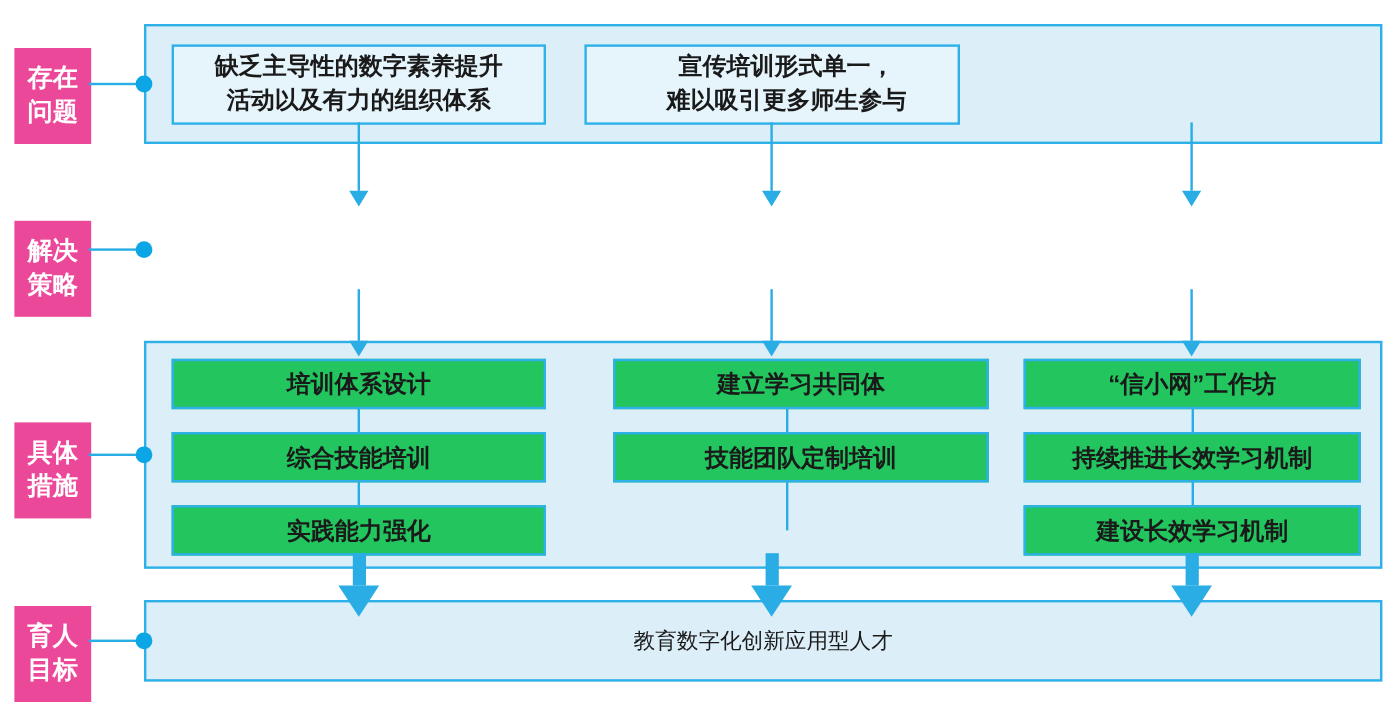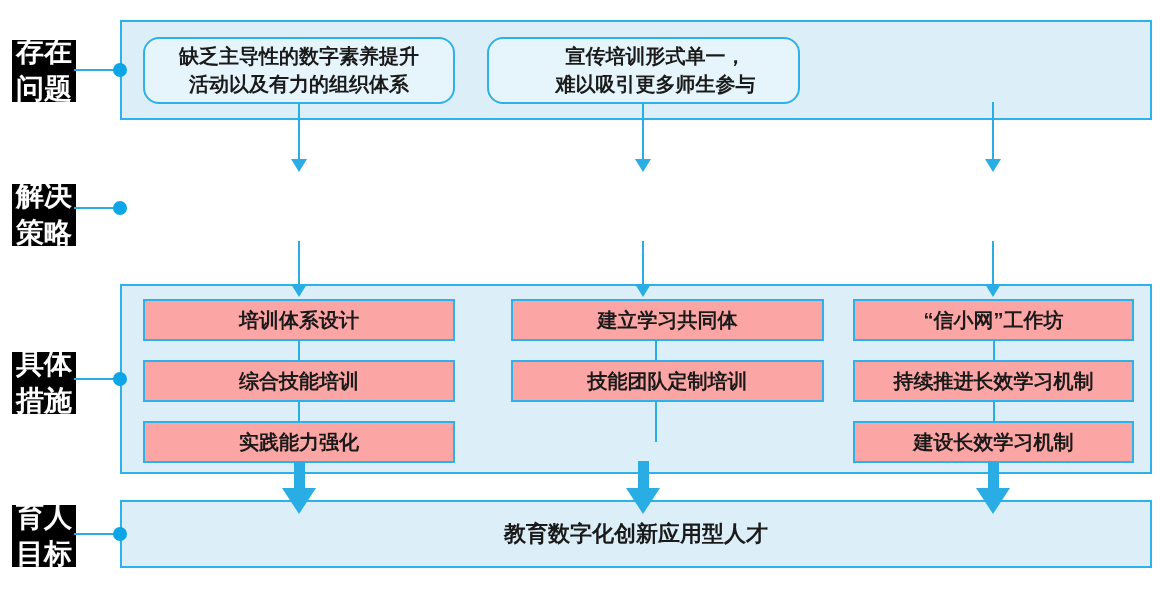--- a/index.html
+++ b/index.html
@@ -2,22 +2,22 @@
 <html><head>
 <meta charset="utf-8">
 <style>
   html,body{margin:0;padding:0;background:#fff;}
   .canvas{
     position:relative;width:1164px;height:594px;background:#ffffff;
     font-family:"Liberation Sans",sans-serif;color:#1a1a1a;overflow:hidden;
   }
   
   .rlabel{
-    position:absolute;left:12px;width:64px;height:62px;
-    background:#000000;color:#ffffff;font-size:28px;font-weight:700;
+    position:absolute;left:12px;width:64px;height:80px;
+    background:#ec4899;color:#ffffff;font-size:21px;font-weight:700;
     line-height:1.32;text-align:center;white-space:pre-line;
     display:flex;align-items:center;justify-content:center;
   }
   .hline{position:absolute;left:74px;width:46px;height:2px;background:#2aade4;}
   .dot{position:absolute;left:113px;width:14px;height:14px;border-radius:50%;background:#0ca6e6;z-index:6;}
   
   .container{
     position:absolute;left:120px;width:1032px;box-sizing:border-box;
     background:#dceff9;border:2px solid #2eb0e8;
   }
@@ -26,39 +26,39 @@
   #c3{top:284px;height:190px;}
   #c4{top:500px;height:68px;}
   
   .bigbox{
     position:absolute;box-sizing:border-box;height:67px;
     background:#e6f5fc;border:2px solid #2eb0e8;
     display:flex;align-items:center;justify-content:center;
     font-size:20px;font-weight:600;text-align:center;
     line-height:1.38;white-space:pre-line;z-index:2;
   }
-  #c1 .bigbox{top:15px;border-radius:16px;}
+  #c1 .bigbox{top:15px;}
   #c2 .bigbox{top:14px;}
   .colA{left:21px;width:312px;}
   .colB{left:365px;width:313px;padding-left:24px;}
   .colC{left:731px;width:281px;}
   
   .mcol{position:absolute;top:13px;height:164px;}
   .vline{position:absolute;left:calc(50% - 1px);top:21px;bottom:21px;width:2px;background:#2aade4;z-index:0;}
   .smallbox{
     position:relative;z-index:1;box-sizing:border-box;height:42px;margin-bottom:19px;
-    background:#fca5a5;border:2px solid #2eb0e8;
+    background:#22c55e;border:2px solid #2eb0e8;
     display:flex;align-items:center;justify-content:center;
     font-size:20px;font-weight:600;text-align:center;
   }
   .smallbox:last-child{margin-bottom:12px;}
   
   .goal{
     position:absolute;inset:0;display:flex;align-items:center;justify-content:center;
-    font-size:22px;font-weight:700;z-index:2;
+    font-size:18px;font-weight:400;z-index:2;
   }
   
   .tarrow{position:absolute;width:16px;margin-left:-8px;display:flex;flex-direction:column;align-items:center;z-index:5;}
   .tarrow .stem{width:2px;background:#2aade4;}
   .tarrow .head{width:0;height:0;border-left:8px solid transparent;border-right:8px solid transparent;border-top:13px solid #2aade4;}
   
   .karrow{position:absolute;width:34px;margin-left:-17px;display:flex;flex-direction:column;align-items:center;z-index:5;}
   .karrow .stem{width:11px;height:27px;background:#2aade4;}
   .karrow .head{width:0;height:0;border-left:17px solid transparent;border-right:17px solid transparent;border-top:26px solid #2aade4;}
   .x1{left:299px;} .x2{left:643px;} .x3{left:993px;}

